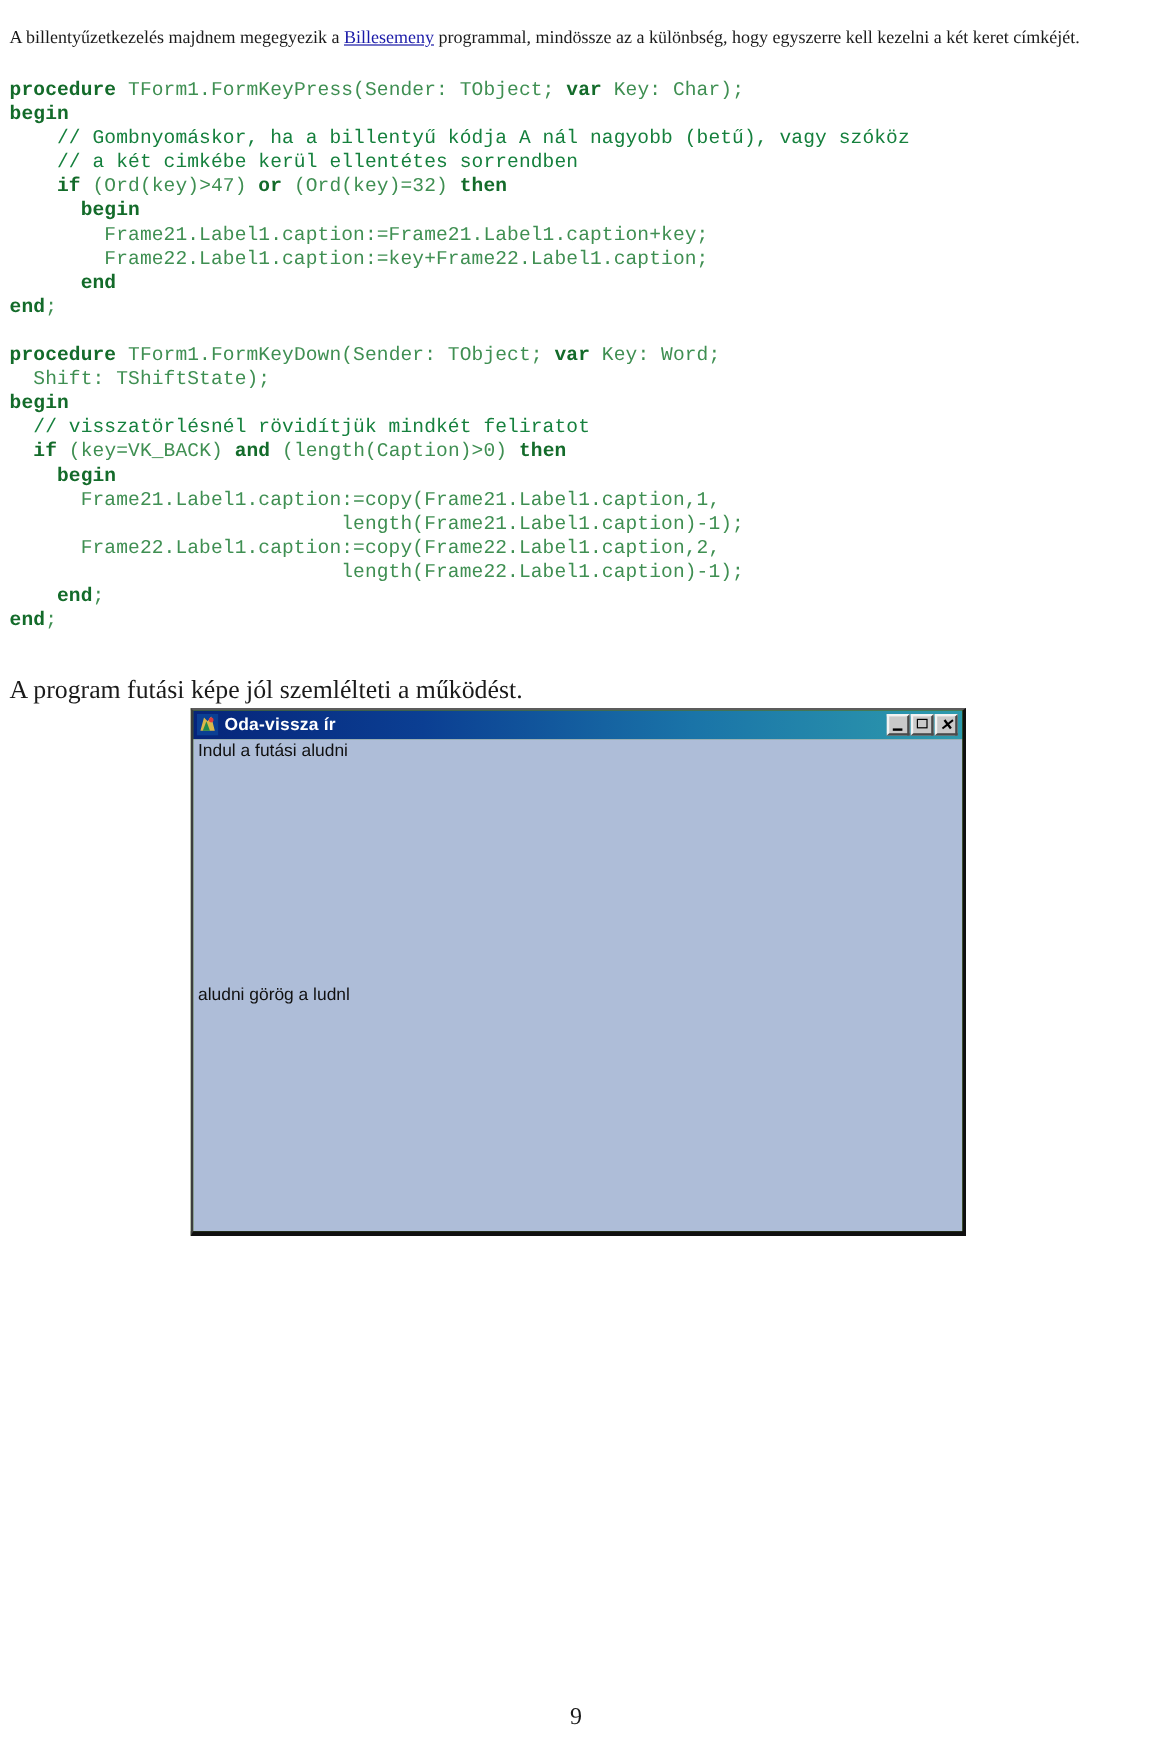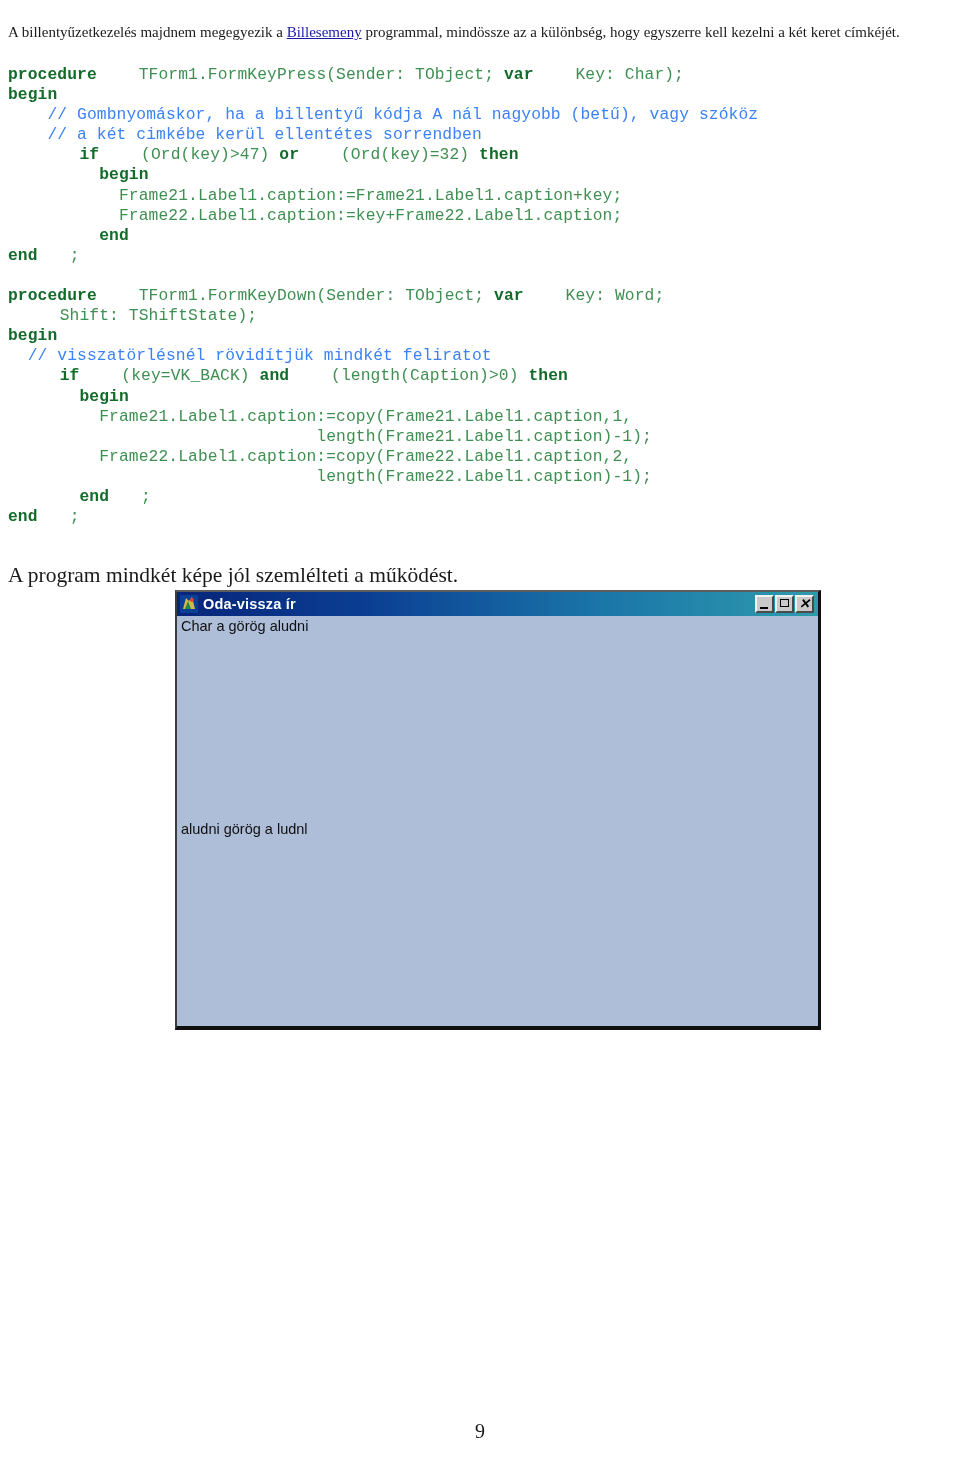--- a/index.html
+++ b/index.html
@@ -54,25 +54,24 @@
     color: #1f6b33;
     white-space: pre;
     letter-spacing: 0.1px;
   }
   .code .kw {
     font-weight: bold;
     color: #136b2a;
     text-align: center;
   }
   .code .cm {
-    color: #3b82f6;
+    color: #15803d;
   }
   .code .pl {
     color: #3f8f52;
-    margin-left: 32px;
   }
   .code-line {
     display: block;
     min-height: 20.1px;
   }
 
   
   .caption-line {
     position: absolute;
     left: 8px;
@@ -91,21 +90,20 @@
     width: 646px;
     height: 440px;
     background: #4d7c0f;
     border-left: 2px solid #3d3d3d;
     border-top: 2px solid #5c5c5c;
     border-right: 3px solid #101010;
     border-bottom: 4px solid #101010;
     box-sizing: border-box;
     font-family: "Liberation Sans", sans-serif;
     overflow: hidden;
-    margin-left: 16px;
   }
   .titlebar {
     position: relative;
     height: 24px;
     background: linear-gradient(to right, #06257a 0%, #0b3f93 30%, #1a74a8 65%, #2e9bad 100%);
     display: flex;
     align-items: center;
     padding: 0 2px 0 3px;
     box-sizing: border-box;
   }
@@ -200,21 +198,21 @@
 </style>
 </head>
 <body>
 
 <div class="page">
 
   <p class="intro"><span>A billentyűzetkezelés majdnem megegyezik a </span><a class="link" href="#">Billesemeny</a><span> programmal, mindössze az a különbség, hogy egyszerre kell kezelni a két keret címkéjét.</span></p>
 
   <div class="code" id="code-block"><span class="code-line"><span class="kw">procedure</span><span class="pl"> TForm1.FormKeyPress(Sender: TObject; </span><span class="kw">var</span><span class="pl"> Key: Char);</span></span><span class="code-line"><span class="kw">begin</span></span><span class="code-line"><span class="cm">    // Gombnyomáskor, ha a billentyű kódja A nál nagyobb (betű), vagy szóköz</span></span><span class="code-line"><span class="cm">    // a két cimkébe kerül ellentétes sorrendben</span></span><span class="code-line"><span class="pl">    </span><span class="kw">if</span><span class="pl"> (Ord(key)&gt;47) </span><span class="kw">or</span><span class="pl"> (Ord(key)=32) </span><span class="kw">then</span></span><span class="code-line"><span class="pl">      </span><span class="kw">begin</span></span><span class="code-line"><span class="pl">        Frame21.Label1.caption:=Frame21.Label1.caption+key;</span></span><span class="code-line"><span class="pl">        Frame22.Label1.caption:=key+Frame22.Label1.caption;</span></span><span class="code-line"><span class="pl">      </span><span class="kw">end</span></span><span class="code-line"><span class="kw">end</span><span class="pl">;</span></span><span class="code-line"><span class="pl"> </span></span><span class="code-line"><span class="kw">procedure</span><span class="pl"> TForm1.FormKeyDown(Sender: TObject; </span><span class="kw">var</span><span class="pl"> Key: Word;</span></span><span class="code-line"><span class="pl">  Shift: TShiftState);</span></span><span class="code-line"><span class="kw">begin</span></span><span class="code-line"><span class="cm">  // visszatörlésnél rövidítjük mindkét feliratot</span></span><span class="code-line"><span class="pl">  </span><span class="kw">if</span><span class="pl"> (key=VK_BACK) </span><span class="kw">and</span><span class="pl"> (length(Caption)&gt;0) </span><span class="kw">then</span></span><span class="code-line"><span class="pl">    </span><span class="kw">begin</span></span><span class="code-line"><span class="pl">      Frame21.Label1.caption:=copy(Frame21.Label1.caption,1,</span></span><span class="code-line"><span class="pl">                            length(Frame21.Label1.caption)-1);</span></span><span class="code-line"><span class="pl">      Frame22.Label1.caption:=copy(Frame22.Label1.caption,2,</span></span><span class="code-line"><span class="pl">                            length(Frame22.Label1.caption)-1);</span></span><span class="code-line"><span class="pl">    </span><span class="kw">end</span><span class="pl">;</span></span><span class="code-line"><span class="kw">end</span><span class="pl">;</span></span></div>
 
-  <p class="caption-line">A program mindkét képe jól szemlélteti a működést.</p>
+  <p class="caption-line">A program futási képe jól szemlélteti a működést.</p>
 
   <div class="app-window">
 
     <div class="titlebar">
       <span class="title-icon">
         <svg width="18" height="18" viewBox="0 0 18 18" xmlns="http://www.w3.org/2000/svg">
           <rect x="0" y="0" width="18" height="18" fill="#0b3f93"></rect>
           <path d="M3 14 L6 3 L9 6 L12 2 L15 14 Z" fill="#d9b84a"></path>
           <path d="M5 14 L8 6 L11 14 Z" fill="#1f8a4c"></path>
           <circle cx="12" cy="5" r="2" fill="#e03c3c"></circle>
@@ -228,21 +226,21 @@
         <span class="win-btn">
             <i class="glyph-max"></i>
           </span>
         <span class="win-btn">
             <i class="glyph-close">✕</i>
           </span>
       </span>
     </div>
 
     <div class="client-area">
-      <span class="frame-label one">Char a görög aludni</span>
+      <span class="frame-label one">Indul a futási aludni</span>
       <span class="frame-label two">aludni görög a ludnl</span>
     </div>
 
   </div>
 
   <div class="page-number">9</div>
 
 </div>
 
 </body></html>

